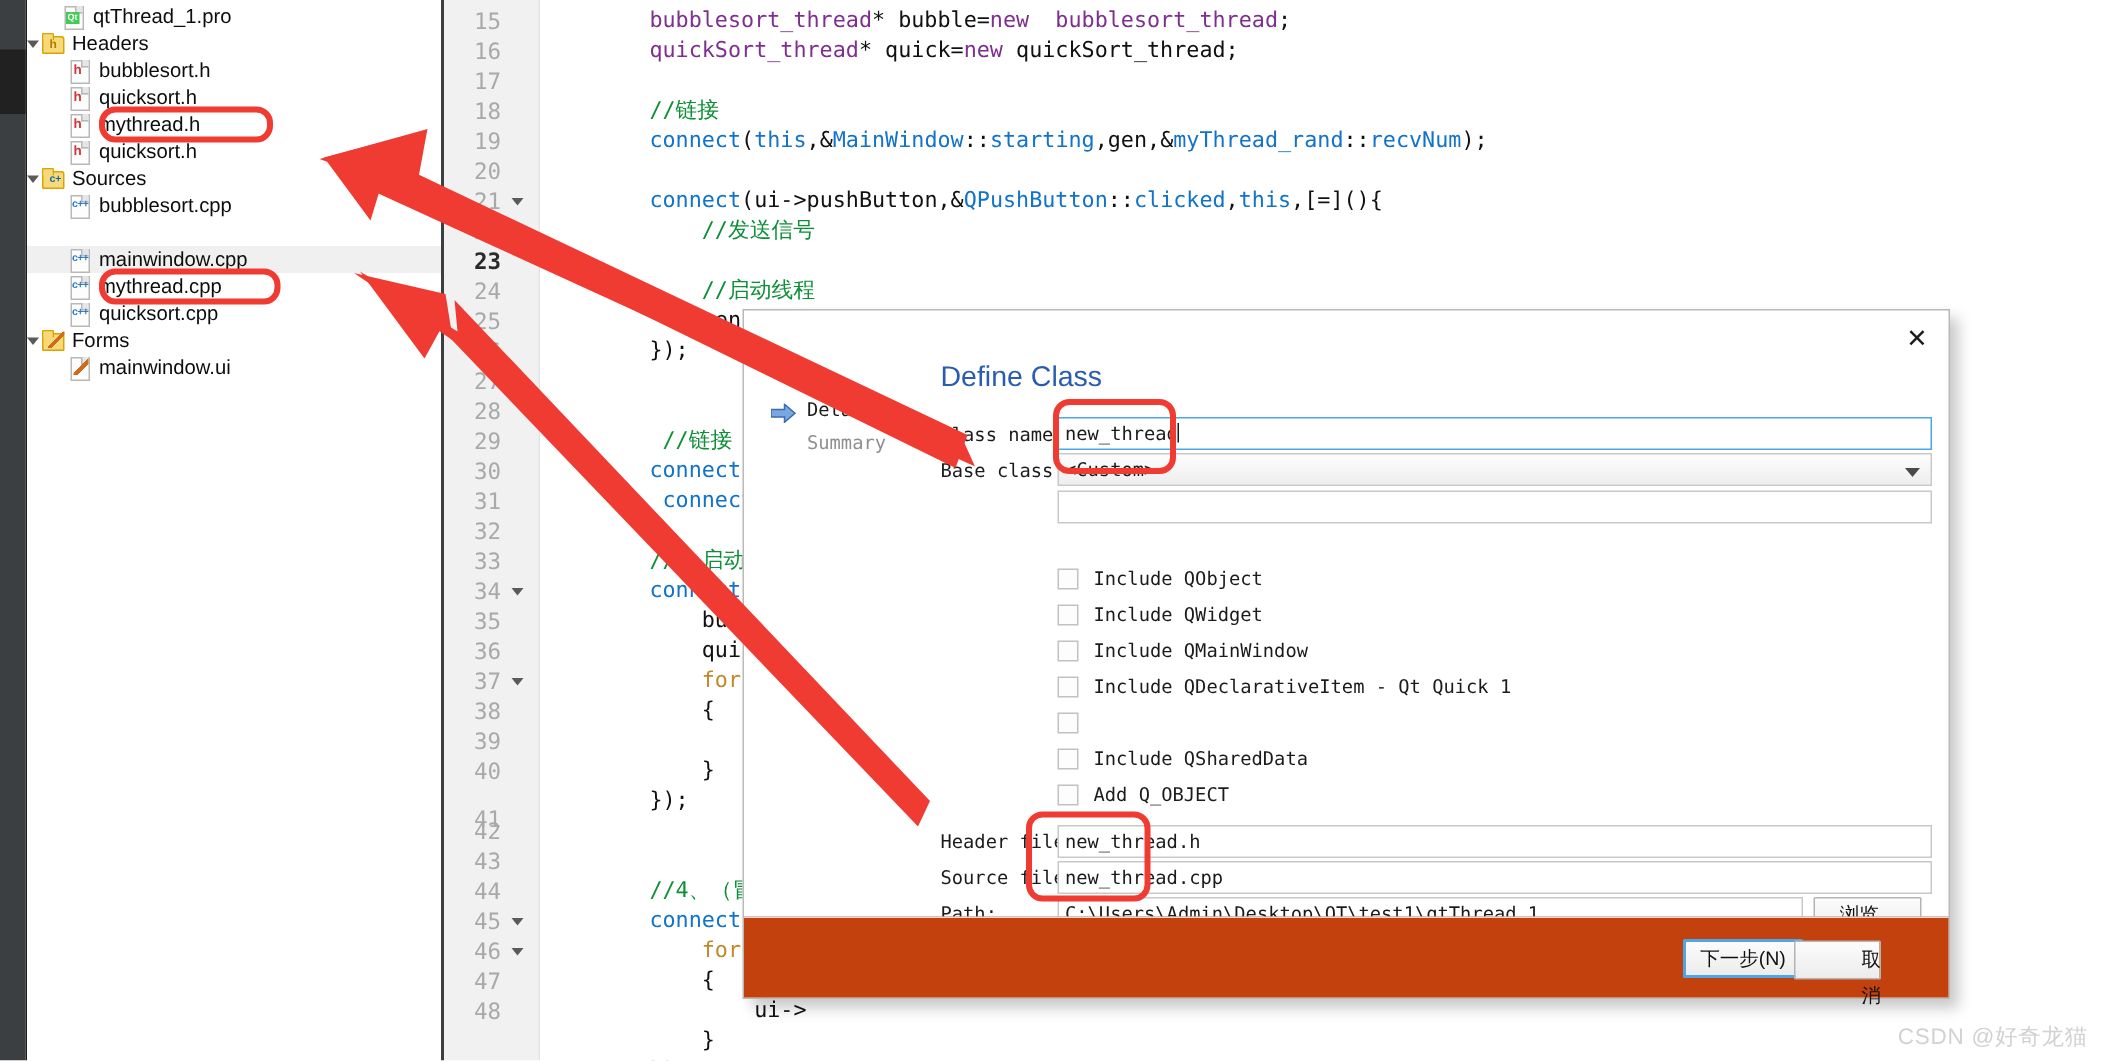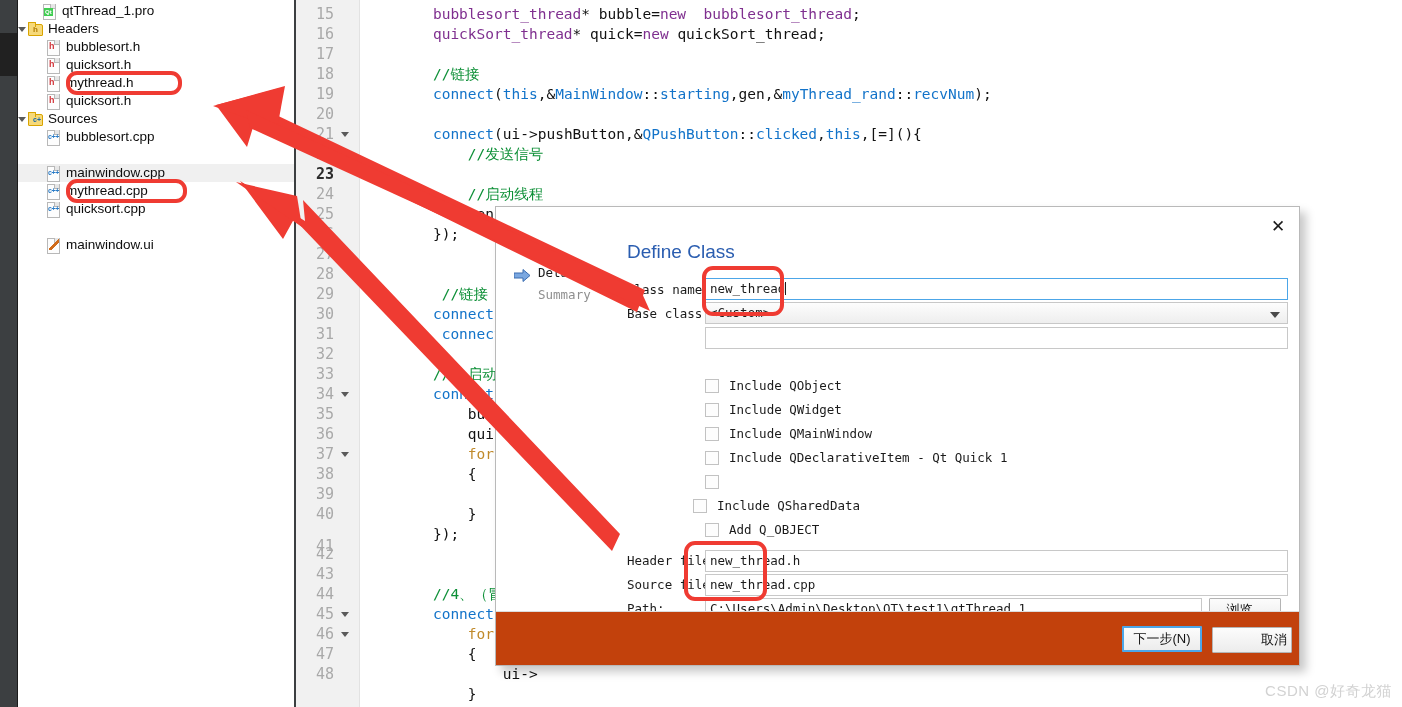--- a/index.html
+++ b/index.html
@@ -267,20 +267,27 @@
         <span class="ico ico-file" style="left: 28px;">
           <span class="file-tag cpp">c++</span>
         </span>
         <span class="tree-label" style="left: 48px;">mythread.cpp</span>
       </div>
       <div class="tree-row" style="position: absolute; left: 0px; top: 200px; width: 276px;">
         <span class="ico ico-file" style="left: 28px;">
           <span class="file-tag cpp">c++</span>
         </span>
         <span class="tree-label" style="left: 48px;">quicksort.cpp</span>
+      </div>
+      <div class="tree-row" style="position: absolute; left: 0px; top: 218px; width: 276px;">
+        <span class="tw" style="left: 0px;"></span>
+        <span class="ico ico-folder" style="left: 10px;">
+          <span class="folder-pencil"></span>
+        </span>
+        <span class="tree-label" style="left: 30px;">Forms</span>
       </div>
       <div class="tree-row" style="position: absolute; left: 0px; top: 236px; width: 276px;">
         <span class="ico ico-file" style="left: 28px;">
           <span class="file-pencil"></span>
         </span>
         <span class="tree-label" style="left: 48px;">mainwindow.ui</span>
       </div>
     </div>
 
   <div class="editor">
@@ -415,21 +422,21 @@
           <span class="cbox"></span>
           <span class="cbtext">Include QMainWindow</span>
         </div>
         <div class="cbrow" style="left: 209px; top: 240px; width: 500px;">
           <span class="cbox"></span>
           <span class="cbtext">Include QDeclarativeItem - Qt Quick 1</span>
         </div>
         <div class="cbrow" style="left: 209px; top: 264px; width: 500px;">
           <span class="cbox"></span>
         </div>
-        <div class="cbrow" style="left: 197px; top: 288px; width: 500px;">
+        <div class="cbrow" style="left: 209px; top: 288px; width: 500px;">
           <span class="cbox"></span>
           <span class="cbtext">Include QSharedData</span>
         </div>
         <div class="cbrow" style="left: 209px; top: 312px; width: 500px;">
           <span class="cbox"></span>
           <span class="cbtext">Add Q_OBJECT</span>
         </div>
       </div>
 
     <div class="flabel" style="left:131px; top:343px;">Header file:</div>
@@ -443,21 +450,21 @@
     </div>
 
     <div class="flabel" style="left:131px; top:391px;">Path:</div>
     <div class="finput" style="left:209px; top:391px; width:497px;">
       <span>C:\Users\Admin\Desktop\QT\test1\qtThread_1</span>
     </div>
     <div class="btn browse" style="left:713px; top:391px;">浏览...</div>
 
     <div class="btnbar">
       <div class="btn primary" style="left:626px; top:14px; width:80px;">下一步(N)</div>
-      <div class="btn" style="left:716px; top:15px; width:80px;padding-left:44px;">取消</div>
+      <div class="btn" style="left:700px; top:15px; width:58px;padding-left:44px;">取消</div>
     </div>
   </div>
 
   <div class="redbox" style="left:66px;  top:71px;  width:116px; height:24px;"></div>
   <div class="redbox" style="left:66px;  top:179px; width:121px; height:24px;"></div>
   <div class="redbox" style="left:702px; top:266px; width:82px;  height:50px;"></div>
   <div class="redbox" style="left:684px; top:541px; width:83px;  height:60px;"></div>
 
   <svg class="arrows" viewBox="0 0 1402 707">
 

